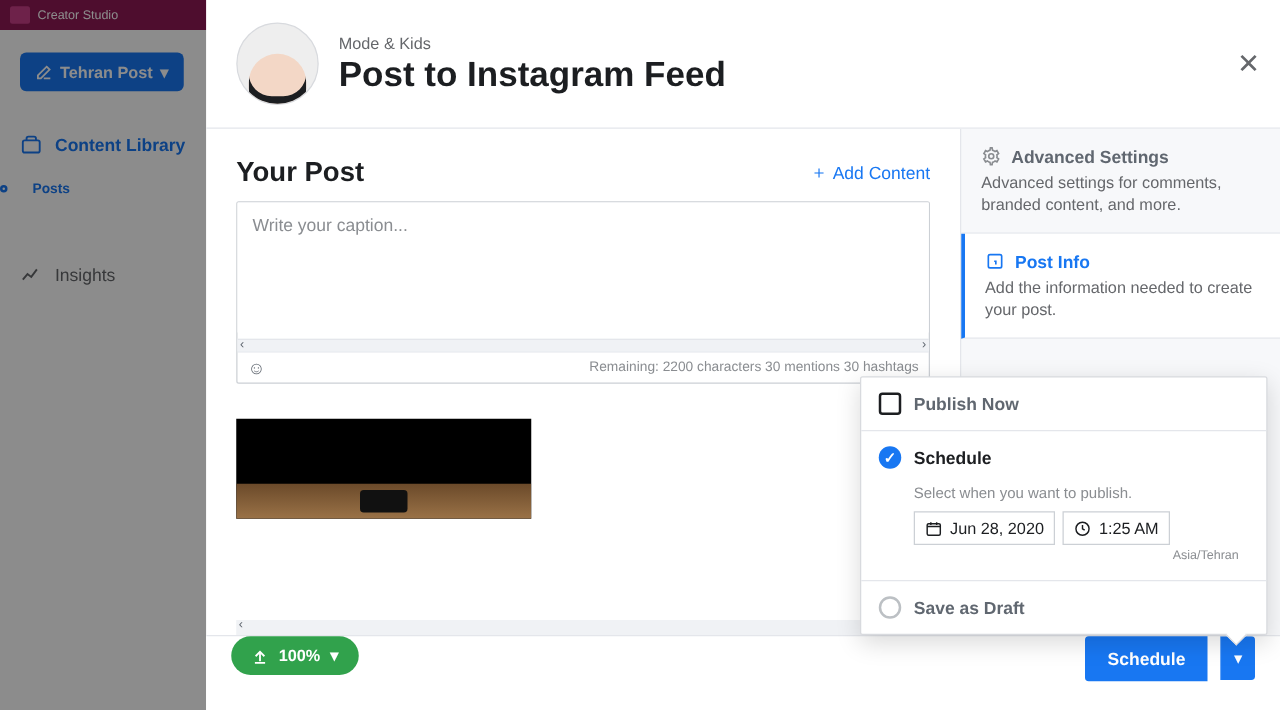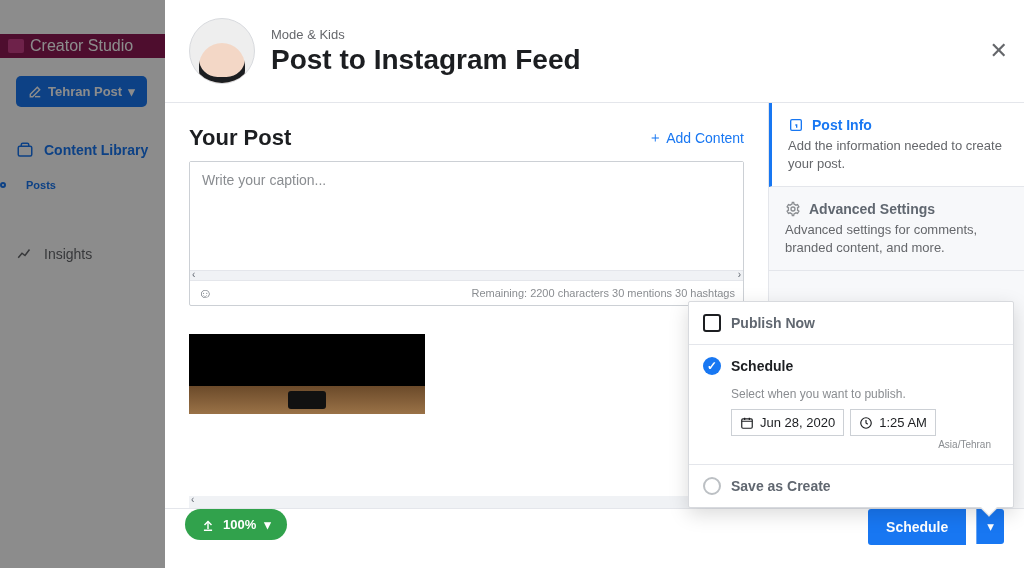--- a/index.html
+++ b/index.html
@@ -1,20 +1,20 @@
 <!DOCTYPE html>
 <html><head>
 <meta charset="utf-8">
 <style>
   * { box-sizing: border-box; margin: 0; padding: 0; font-family: Helvetica, Arial, sans-serif; }
   html, body { width: 1024px; height: 568px; overflow: hidden; background: #f0f2f5; }
 
   
   .sidebar { position: absolute; left: 0; top: 0; width: 165px; height: 568px; background: #fff; }
-  .cs-header { height: 22px; background: #8e1955; color: #fff; font-size: 16px; display: flex; align-items: center; padding: 12px 8px; gap: 6px; margin-top: 34px; }
+  .cs-header { height: 22px; background: #8e1955; color: #fff; font-size: 10px; display: flex; align-items: center; padding: 12px 8px; gap: 6px; }
   .cs-header .logo { width: 16px; height: 14px; background: #c93e88; border-radius: 2px; position: relative; }
   .create-post-wrap { padding: 18px 16px 24px; }
   .create-post-btn { background: #1877f2; color: #fff; border: none; border-radius: 5px; padding: 8px 12px; font-size: 13px; font-weight: 600; display: flex; align-items: center; gap: 6px; cursor: pointer; }
   .nav-item { display: flex; align-items: center; gap: 10px; padding: 10px 16px; font-size: 14px; color: #1c1e21; cursor: pointer; }
   .nav-item.active { color: #1877f2; font-weight: 700; }
   .nav-item.sub { padding-left: 18px; font-size: 11px; }
   .nav-icon { width: 18px; height: 18px; display: inline-flex; align-items: center; justify-content: center; }
 
   .dimmer { position: absolute; left: 0; top: 0; width: 165px; height: 568px; background: rgba(0,0,0,.45); }
 
@@ -169,43 +169,43 @@
       <div class="media-preview">
         <div class="strip">
             <div class="phone"></div>
           </div>
       </div>
 
       <div class="left-hscroll"></div>
     </div>
 
     <div class="right-col">
+      <div class="panel-sec">
+        <div class="hd" style="color:#606770">
+          <span class="icon">
+            <svg width="16" height="16" viewBox="0 0 24 24" fill="none" stroke="#8a8d91" stroke-width="2">
+                <circle cx="12" cy="12" r="3"></circle>
+                <path d="M19 12a7 7 0 00-.2-1.7l2-1.5-2-3.5-2.3 1a7 7 0 00-3-1.7L13 2h-2l-.5 2.6a7 7 0 00-3 1.7l-2.3-1-2 3.5 2 1.5A7 7 0 005 12c0 .6.1 1.1.2 1.7l-2 1.5 2 3.5 2.3-1a7 7 0 003 1.7L11 22h2l.5-2.6a7 7 0 003-1.7l2.3 1 2-3.5-2-1.5c.1-.6.2-1.1.2-1.7z"></path>
+              </svg>
+          </span>
+          <span>Advanced Settings</span>
+        </div>
+        <div class="sub">Advanced settings for comments, branded content, and more.</div>
+      </div>
       <div class="panel-sec active">
         <div class="hd">
           <span class="icon">
             <svg width="16" height="16" viewBox="0 0 24 24" fill="none" stroke="currentColor" stroke-width="2">
                 <rect x="4" y="4" width="16" height="16" rx="2"></rect>
                 <path d="M12 8h.01M11 12h2v4"></path>
               </svg>
           </span>
           <span>Post Info</span>
         </div>
         <div class="sub">Add the information needed to create your post.</div>
-      </div>
-      <div class="panel-sec">
-        <div class="hd" style="color:#606770">
-          <span class="icon">
-            <svg width="16" height="16" viewBox="0 0 24 24" fill="none" stroke="#8a8d91" stroke-width="2">
-                <circle cx="12" cy="12" r="3"></circle>
-                <path d="M19 12a7 7 0 00-.2-1.7l2-1.5-2-3.5-2.3 1a7 7 0 00-3-1.7L13 2h-2l-.5 2.6a7 7 0 00-3 1.7l-2.3-1-2 3.5 2 1.5A7 7 0 005 12c0 .6.1 1.1.2 1.7l-2 1.5 2 3.5 2.3-1a7 7 0 003 1.7L11 22h2l.5-2.6a7 7 0 003-1.7l2.3 1 2-3.5-2-1.5c.1-.6.2-1.1.2-1.7z"></path>
-              </svg>
-          </span>
-          <span>Advanced Settings</span>
-        </div>
-        <div class="sub">Advanced settings for comments, branded content, and more.</div>
       </div>
     </div>
   </div>
 
   <div class="modal-footer">
     <div class="upload-pill">
       <span>
         <svg width="14" height="14" viewBox="0 0 24 24" fill="none" stroke="white" stroke-width="2.5">
             <path d="M12 19V6"></path>
             <path d="M6 12l6-6 6 6"></path>
@@ -248,17 +248,17 @@
                 <path d="M12 7v5l3 2"></path>
               </svg>
           </span>
           <span>1:25 AM</span>
         </div>
       </div>
       <div class="tz">Asia/Tehran</div>
     </div>
     <div class="pop-opt sep">
       <span class="radio round"></span>
-      <span>Save as Create</span>
+      <span>Save as Draft</span>
     </div>
     <div class="pop-tail"></div>
   </div>
 </div>
 
 </body></html>

